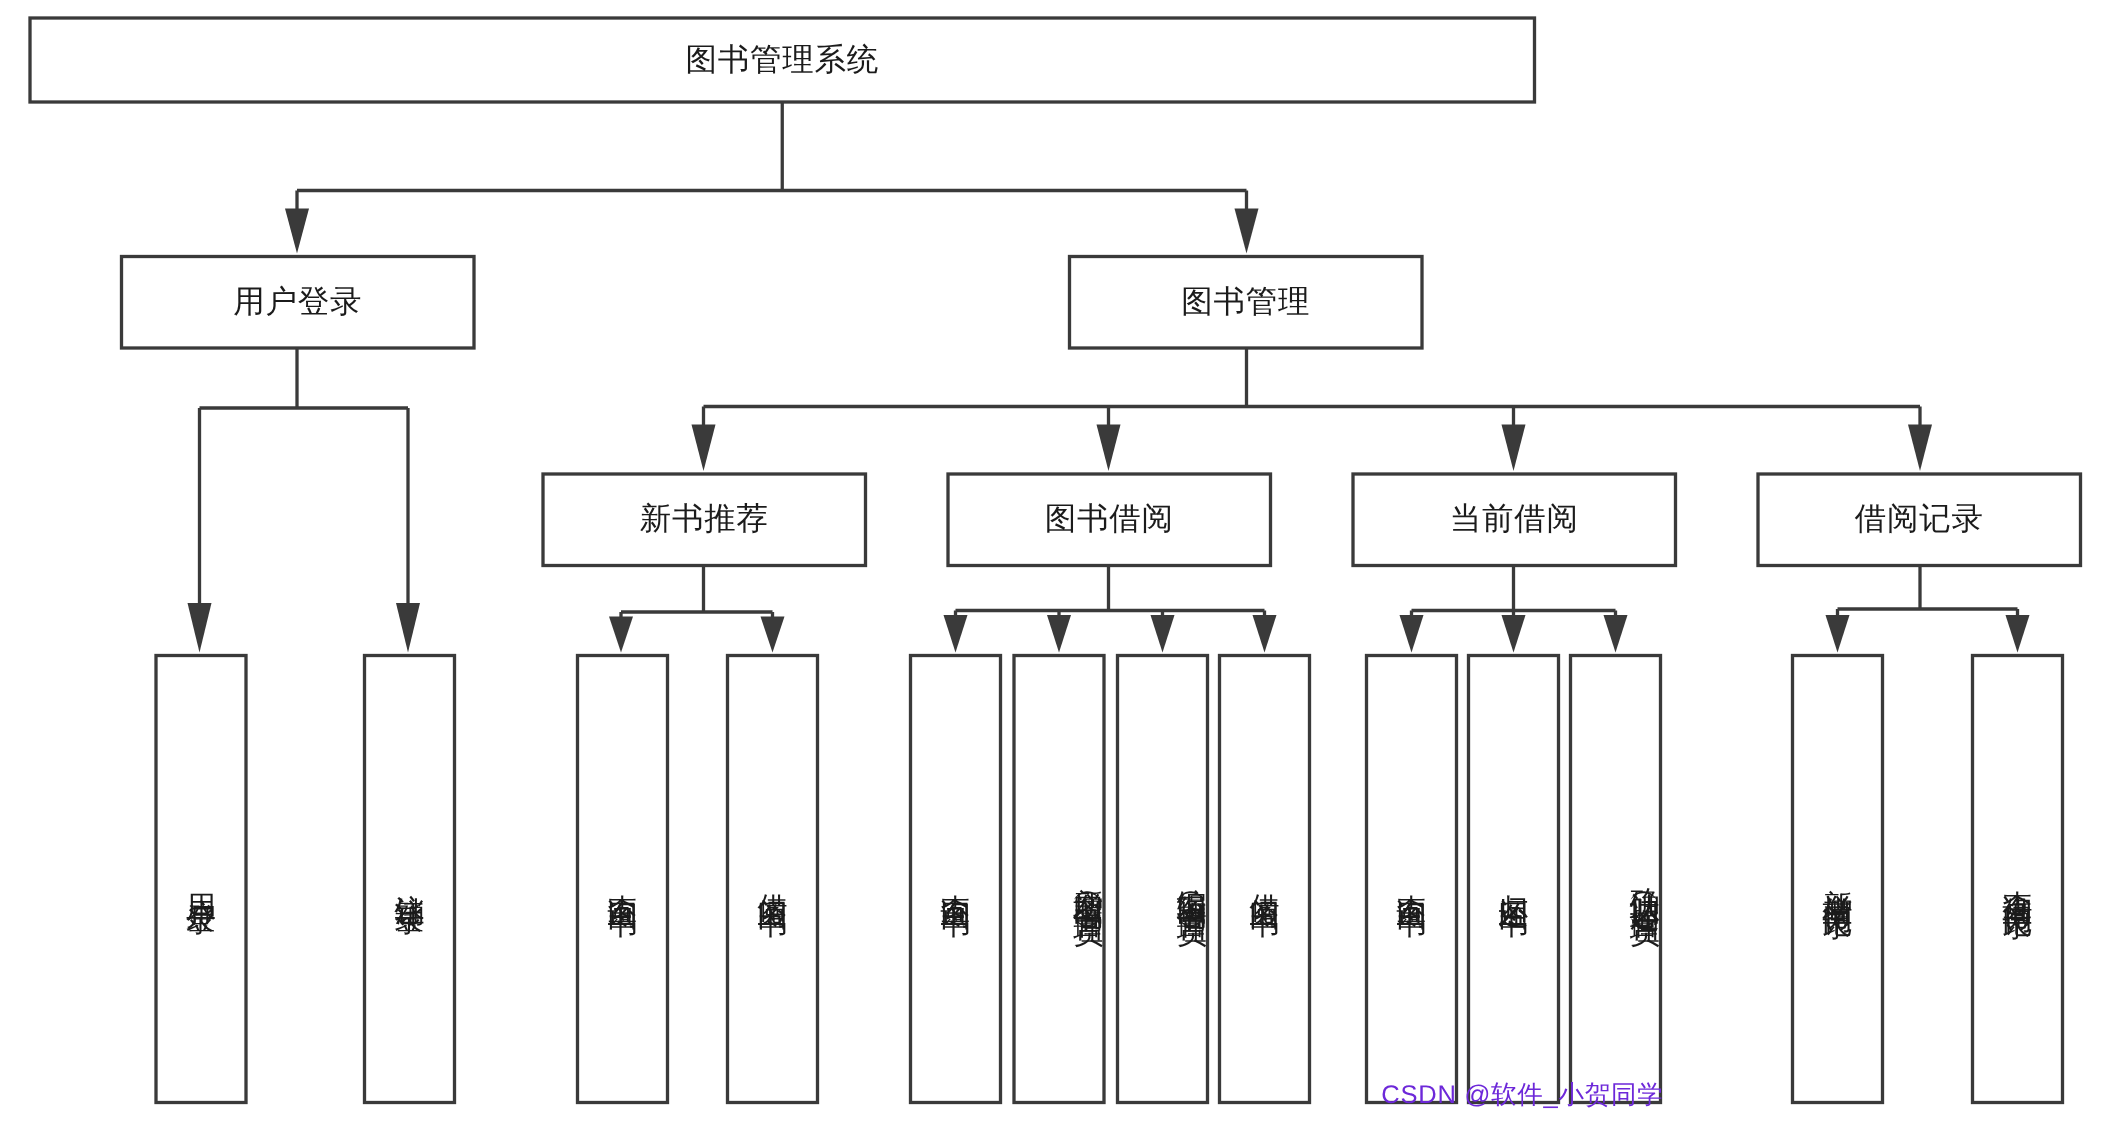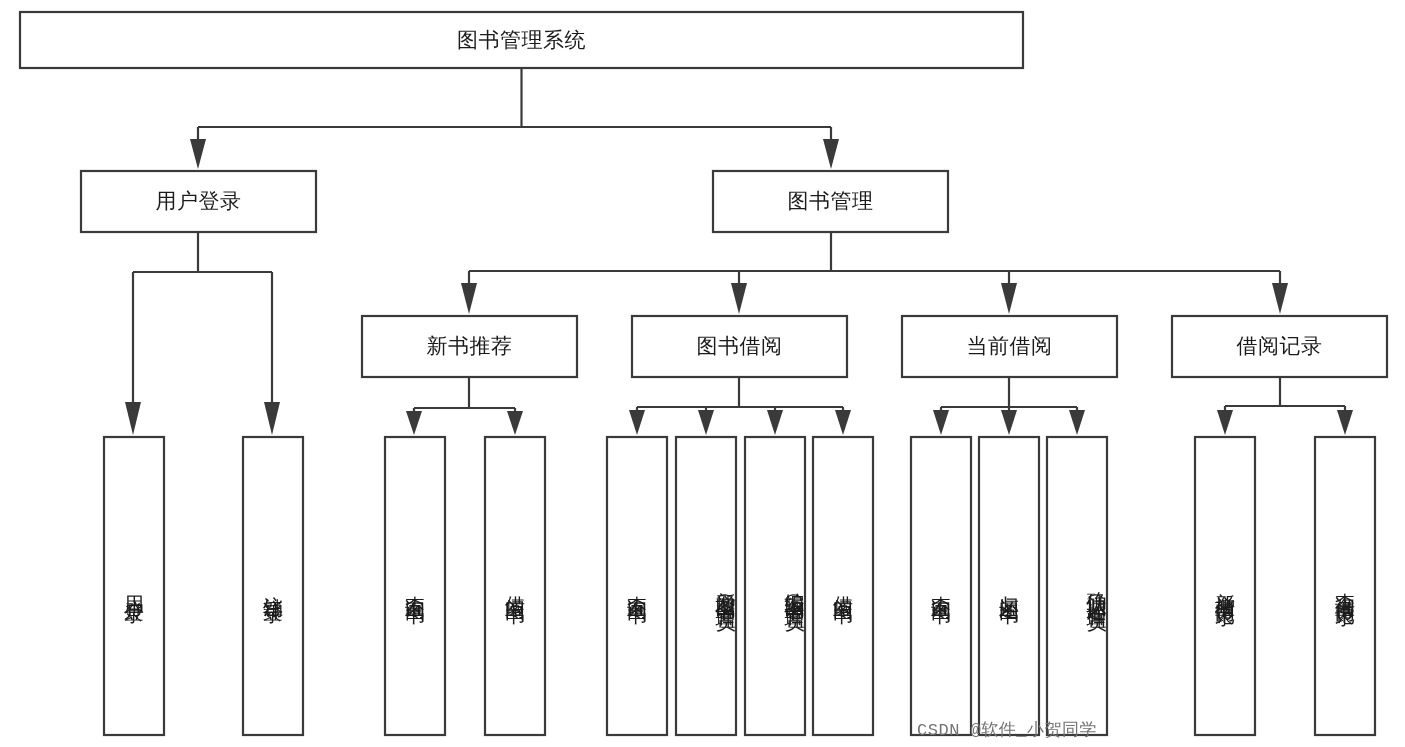--- a/index.html
+++ b/index.html
@@ -60,25 +60,25 @@
     letter-spacing: 3px;
     display: flex;
     align-items: center;
     justify-content: center;
     text-align: center;
     pointer-events: none;
     white-space: nowrap;
   }
   .watermark {
     position: absolute;
-    right: 24px;
+    right: 12px;
     bottom: 6px;
-    font-family: Liberation Mono, monospace;
+    font-family: Liberation Sans, sans-serif;
     font-size: 17px;
-    color: #737373;
+    color: #6d28d9;
     letter-spacing: 0.5px;
     white-space: nowrap;
   }
 </style>
 </head>
 <body>
 
 <div id="diagram-root">
 
   <svg class="flow" viewBox="0 0 1405 747" xmlns="http://www.w3.org/2000/svg">

